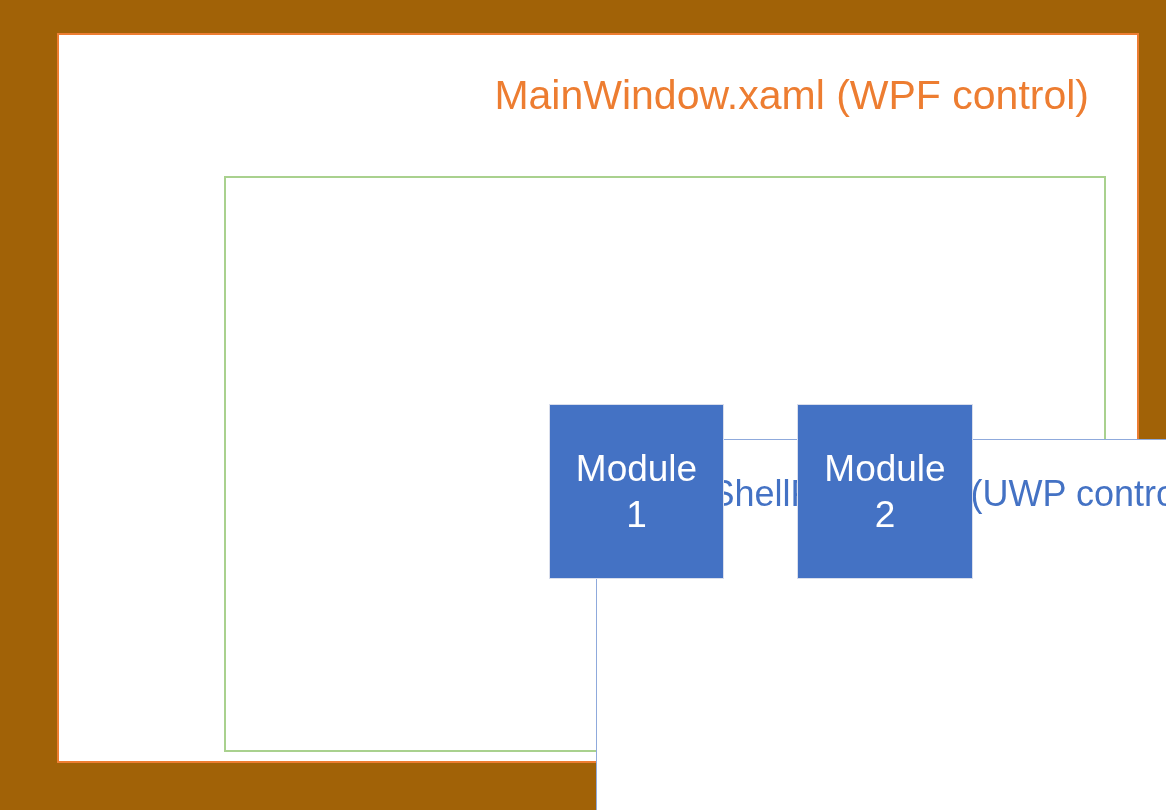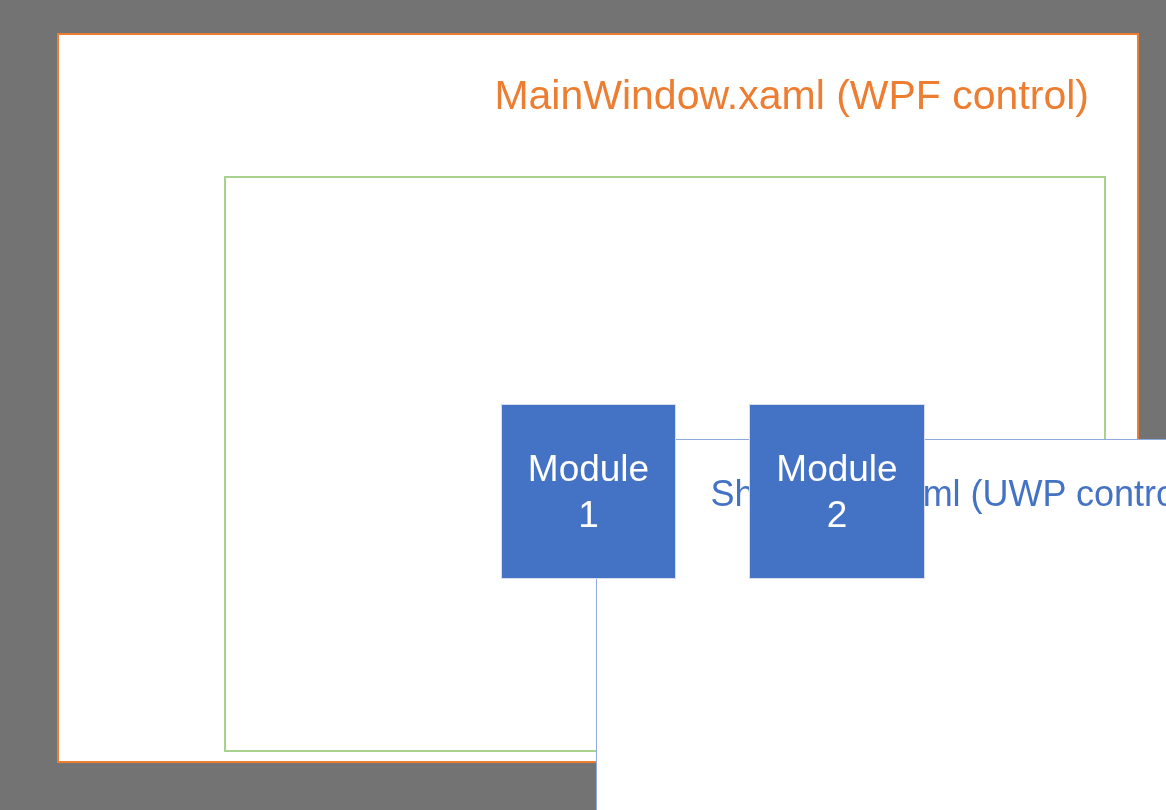--- a/index.html
+++ b/index.html
@@ -15,21 +15,21 @@
     font-family: "Liberation Sans", sans-serif;
     -webkit-font-smoothing: antialiased;
   }
 
   #canvas {
     position: absolute;
     left: 0;
     top: 0;
     width: 1166px;
     height: 810px;
-    background: #737373;
+    background: #a16207;
   }
 
   
   .box-outer {
     position: absolute;
     left: 57px;
     top: 33px;
     width: 1082px;
     height: 730px;
     box-sizing: border-box;
@@ -100,20 +100,21 @@
     background: #4472C4;
     border: 1px solid #D9DEEC;
     display: flex;
     flex-direction: column;
     align-items: center;
     justify-content: center;
     color: #ffffff;
     font-size: 37px;
     line-height: 1.22;
     text-align: center;
+    margin-left: 48px;
   }
 
   .module-1 { left: 501px; }
   .module-2 { left: 749px; width: 176px; }
 
   .module .m-name,
   .module .m-num {
     display: block;
   }
 </style>

